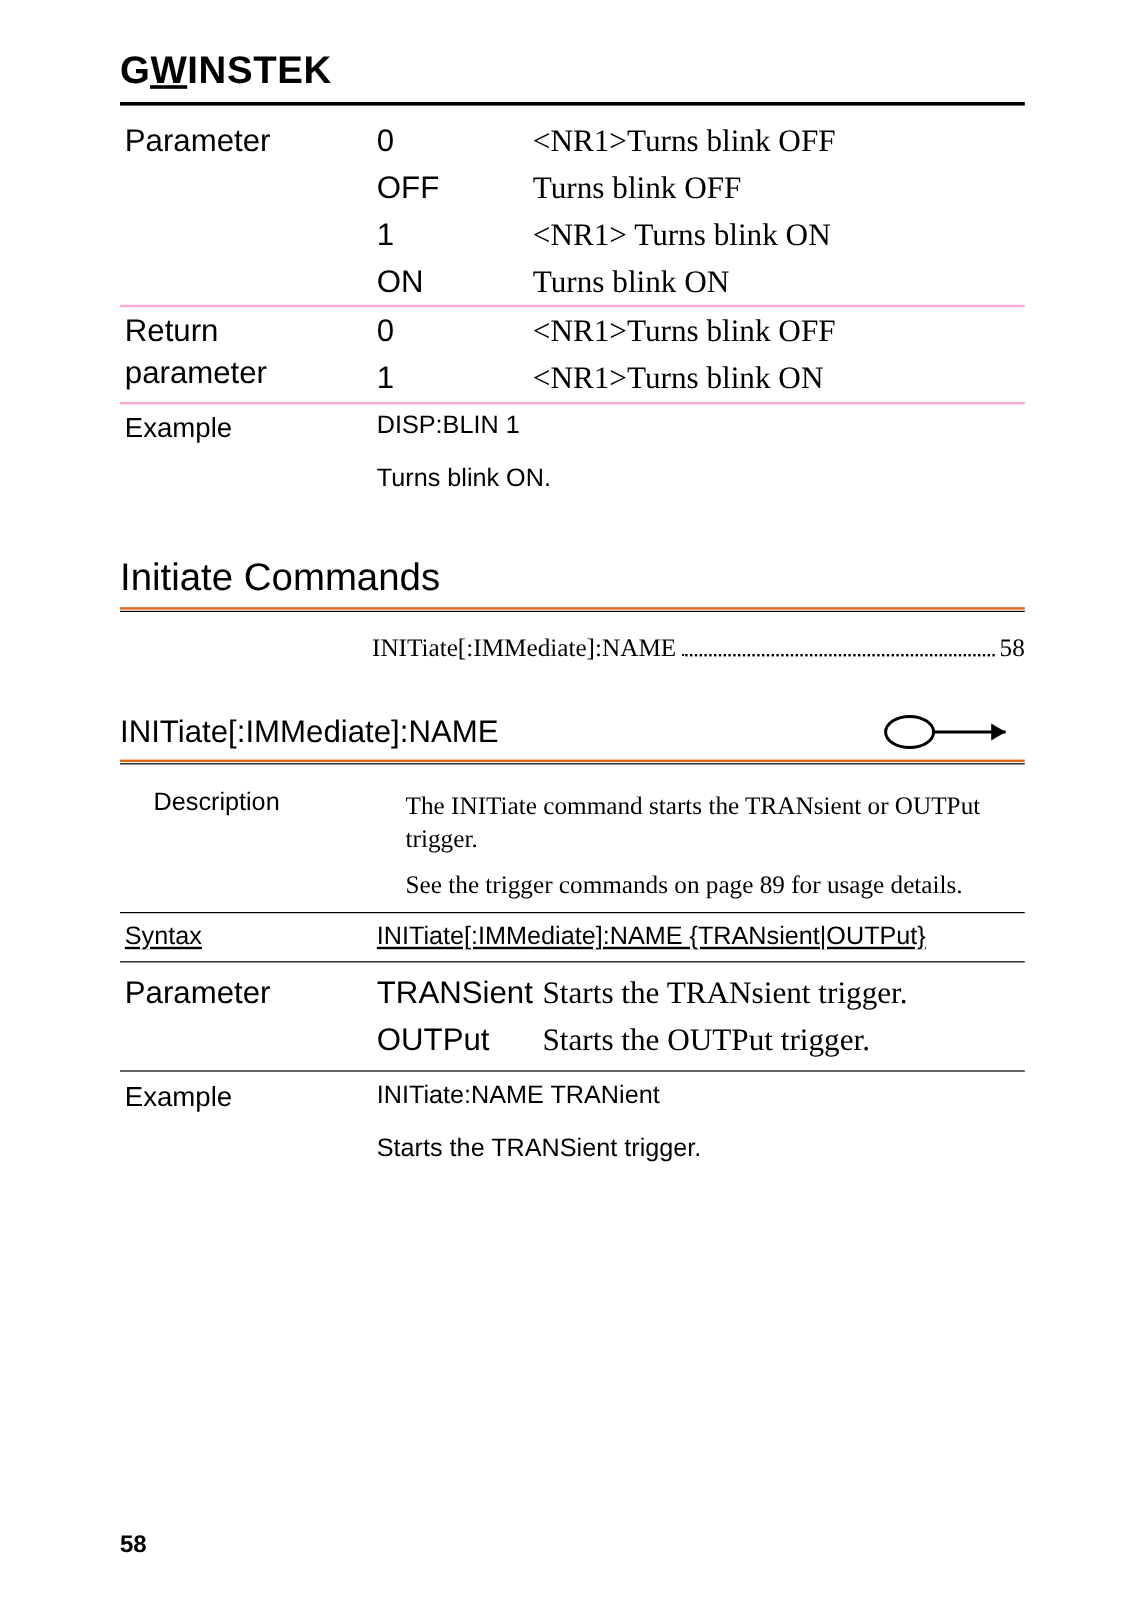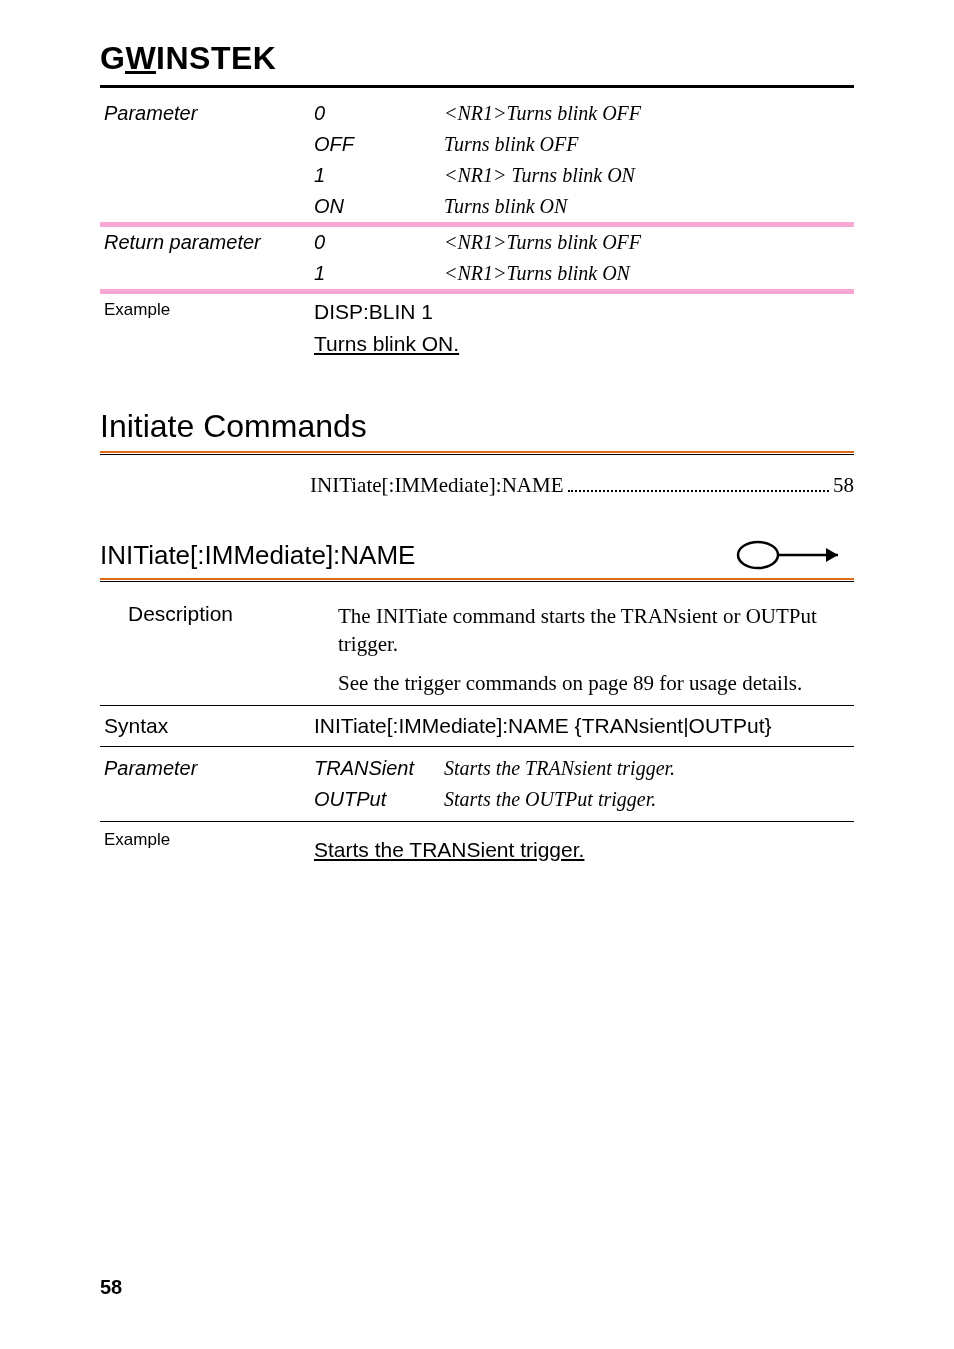--- a/index.html
+++ b/index.html
@@ -41,58 +41,57 @@
   .header-rule {
     border: none;
     border-top: 3px solid #000;
     margin-top: 2px;
     margin-bottom: 10px;
   }
 
   table.param-table {
     width: 100%;
     border-collapse: collapse;
-    font-size: 20px;
-    font-style: italic;
+    font-size: 26px;
   }
   table.param-table td {
     vertical-align: top;
     padding: 2px 4px;
     line-height: 1.35;
   }
   td.col1 {
     width: 210px;
     font-family: "Trebuchet MS", "Lucida Sans", sans-serif;
   }
   td.col2 {
     width: 130px;
     font-family: "Trebuchet MS", "Lucida Sans", sans-serif;
   }
   td.col3 {
     font-family: Georgia, "Times New Roman", serif;
   }
-  .sep-row td { border-top: 5px solid #f9a8d4; }
+  .sep-row td { border-top: 2px solid #f9a8d4; }
 
   .example-block {
     margin-top: 4px;
     display: flex;
     gap: 0;
   }
   .example-label {
     width: 210px;
     font-family: "Trebuchet MS", "Lucida Sans", sans-serif;
-    font-size: 17px;
+    font-size: 23px;
     padding: 2px 4px;
   }
   .example-body {
     font-family: "Trebuchet MS", "Lucida Sans", sans-serif;
     font-size: 21px;
     padding: 2px 4px;
   }
-  .example-body .line2 { margin-top: 8px; text-decoration: underline; }
+  .example-body .line2 { margin-top: 20px; }
 
   .section-heading {
     font-family: "Trebuchet MS", "Lucida Sans", sans-serif;
     font-size: 32px;
     margin-top: 50px;
     margin-bottom: 6px;
   }
   .double-rule {
     border-top: 2px solid #e0691a;
     border-bottom: 1px solid #000;
@@ -143,21 +142,21 @@
     flex: 1;
     font-family: Georgia, serif;
     font-size: 21px;
     padding: 2px 4px;
     line-height: 1.35;
   }
   .desc-body p + p { margin-top: 10px; }
 
   .thin-rule { border-top: 1px solid #000; margin: 6px 0; }
 
-  .syntax-row { display: flex; }
+  .syntax-row { display: flex; text-decoration: underline; }
   .syntax-label {
     width: 210px;
     font-family: "Trebuchet MS", "Lucida Sans", sans-serif;
     font-size: 21px;
     padding: 2px 4px;
   }
   .syntax-body {
     flex: 1;
     font-family: "Trebuchet MS", "Lucida Sans", sans-serif;
     font-size: 21px;
@@ -277,17 +276,18 @@
     <td class="col3" style="font-family:Georgia,serif">Starts the OUTPut trigger.</td>
   </tr>
 </tbody>
   </table>
 
 <div class="thin-rule"></div>
 
 <div class="example-block">
   <div class="example-label">Example</div>
   <div class="example-body">
+    <div>INITiate:NAME TRANient</div>
     <div class="line2">Starts the TRANSient trigger.</div>
   </div>
 </div>
 
 <div class="page-num">58</div>
 
 </body></html>

